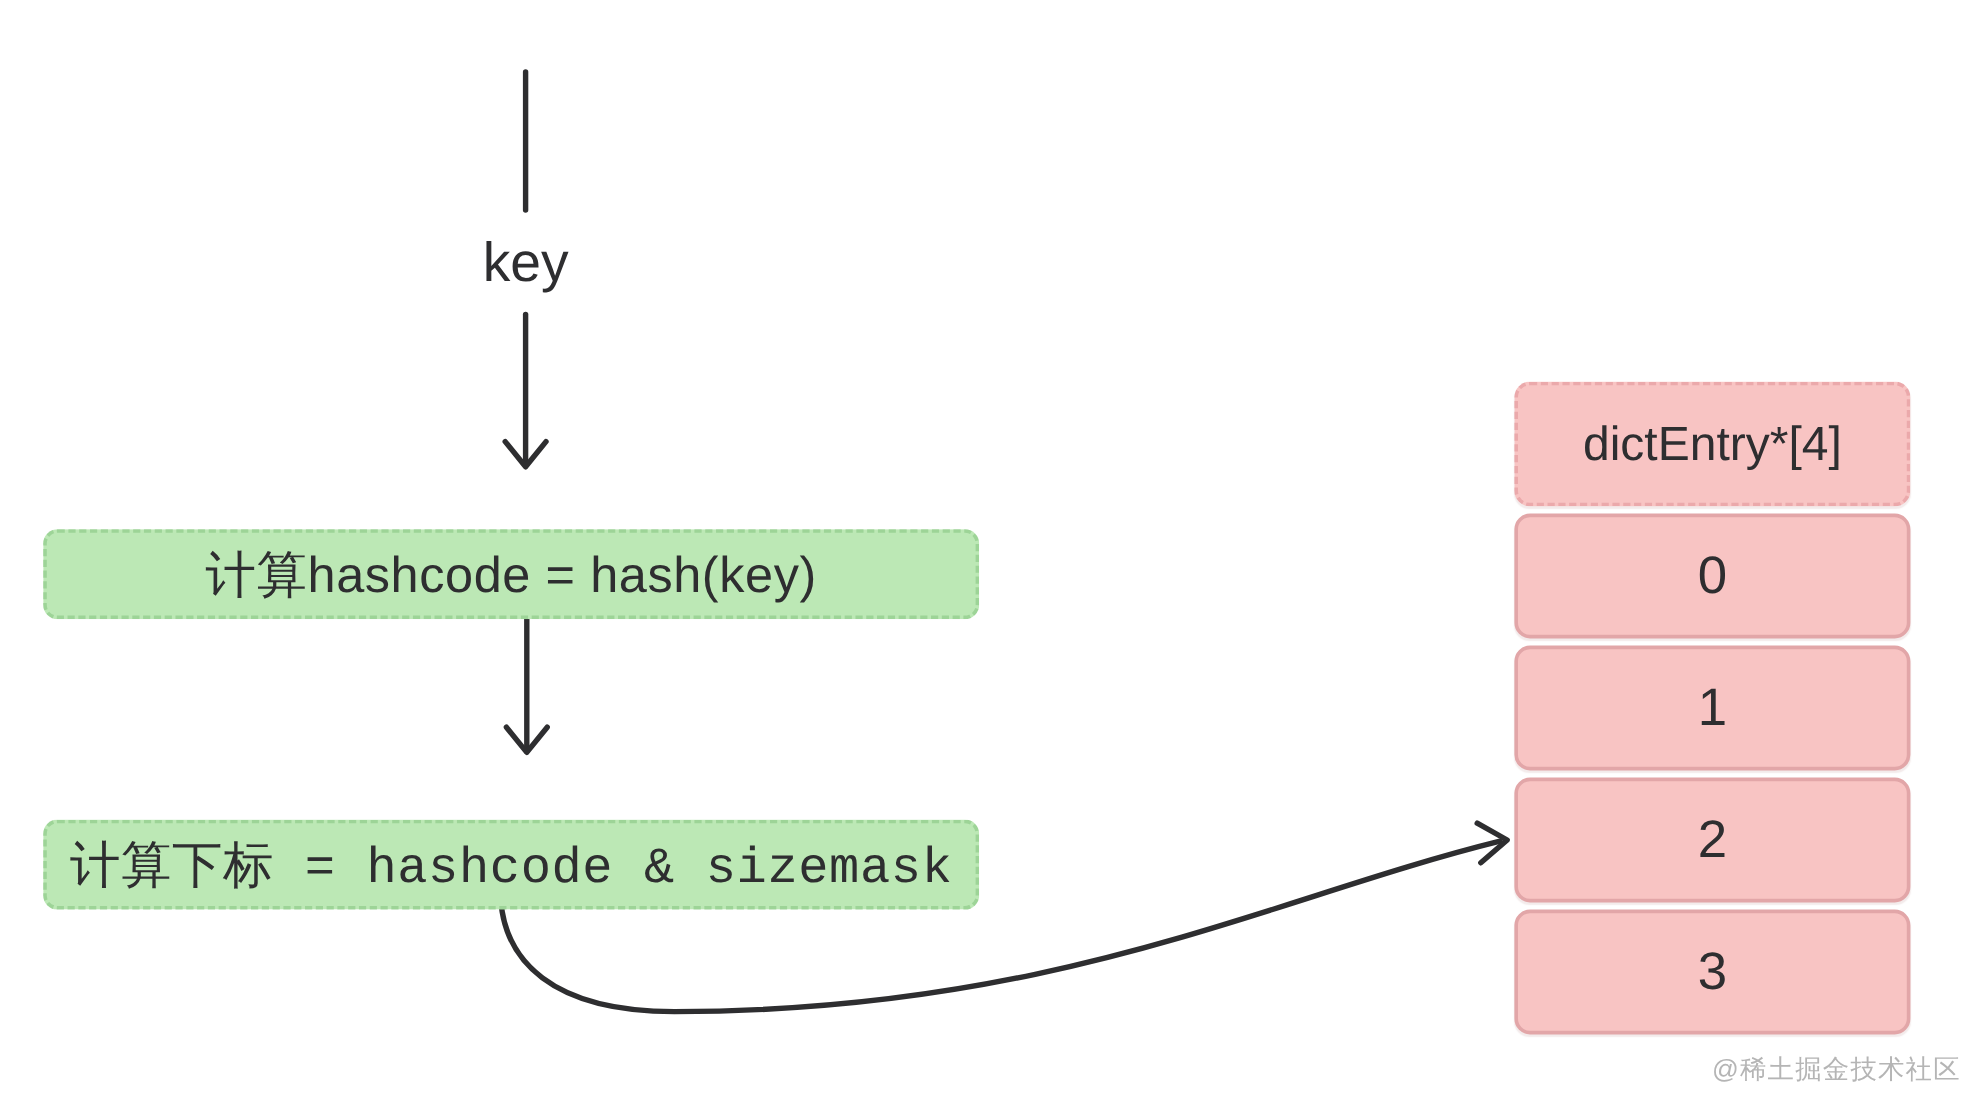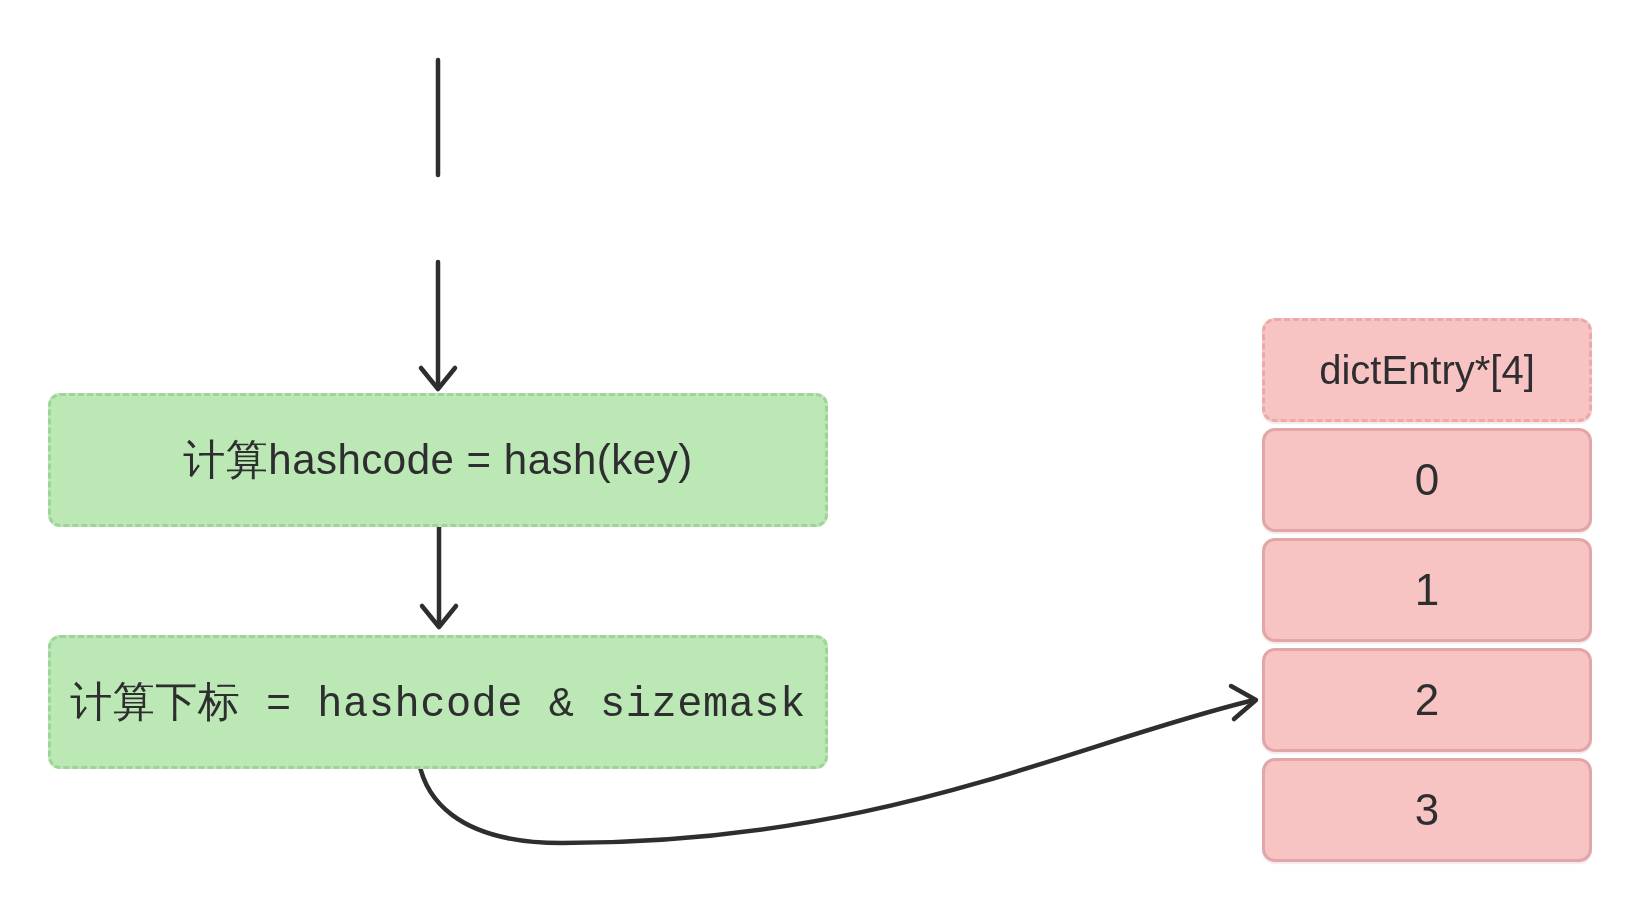--- a/index.html
+++ b/index.html
@@ -15,24 +15,24 @@
   }
   .canvas{position:relative;width:1642px;height:914px;}
   .connectors{position:absolute;left:0;top:0;width:1642px;height:914px;pointer-events:none;}
   .connectors *{stroke:var(--ink);stroke-width:4.5;fill:none;stroke-linecap:round;stroke-linejoin:round;}
   .key-label{
     position:absolute;left:358px;top:184px;width:160px;height:68px;
     display:flex;align-items:center;justify-content:center;
     font-size:46px;color:var(--ink);
   }
   .step-box{
-    position:absolute;left:48px;width:780px;height:134px;box-sizing:border-box;
+    position:absolute;left:36px;width:780px;height:75px;box-sizing:border-box;
     background:var(--green-fill);border:3px dashed var(--green-border);border-radius:12px;
     display:flex;align-items:center;justify-content:center;
-    font-size:42px;color:var(--ink);letter-spacing:0.5px;
+    font-size:42px;color:var(--ink);letter-spacing:0.5px;margin-top:48px;
   }
   .step1{top:393px;}
   .step2{top:635px;font-family:Liberation Mono, monospace;}
   .table{position:absolute;left:1262px;top:318px;width:330px;}
   .tcell{
     box-sizing:border-box;width:330px;height:104px;margin-bottom:6px;
     background:var(--pink-fill);border-radius:13px;
     display:flex;align-items:center;justify-content:center;
     font-size:44px;color:var(--ink);
     box-shadow:0 2px 1px rgba(160,90,90,0.12);
@@ -62,27 +62,29 @@
       <line x1="439" y1="510" x2="439" y2="626"></line>
       <polyline points="422,606 439,627 456,606"></polyline>
     </g>
 
     <g>
       <path d="M 417 741 C 417 802, 462 843, 562 843 C 880 843, 1060 748, 1250 701"></path>
       <polyline points="1231,686 1256,700 1234,719"></polyline>
     </g>
   </svg>
 
+  <div class="key-label">key</div>
 
   <div class="step-box step1">计算hashcode = hash(key)</div>
 
   <div class="step-box step2">计算下标 = hashcode &amp; sizemask</div>
 
   <div class="table">
     <div class="tcell thead">dictEntry*[4]</div>
     <div class="tcell trow">0</div>
     <div class="tcell trow">1</div>
     <div class="tcell trow">2</div>
     <div class="tcell trow">3</div>
   </div>
 
+  <div class="watermark">@稀土掘金技术社区</div>
 
 </div>
 
 </body></html>

